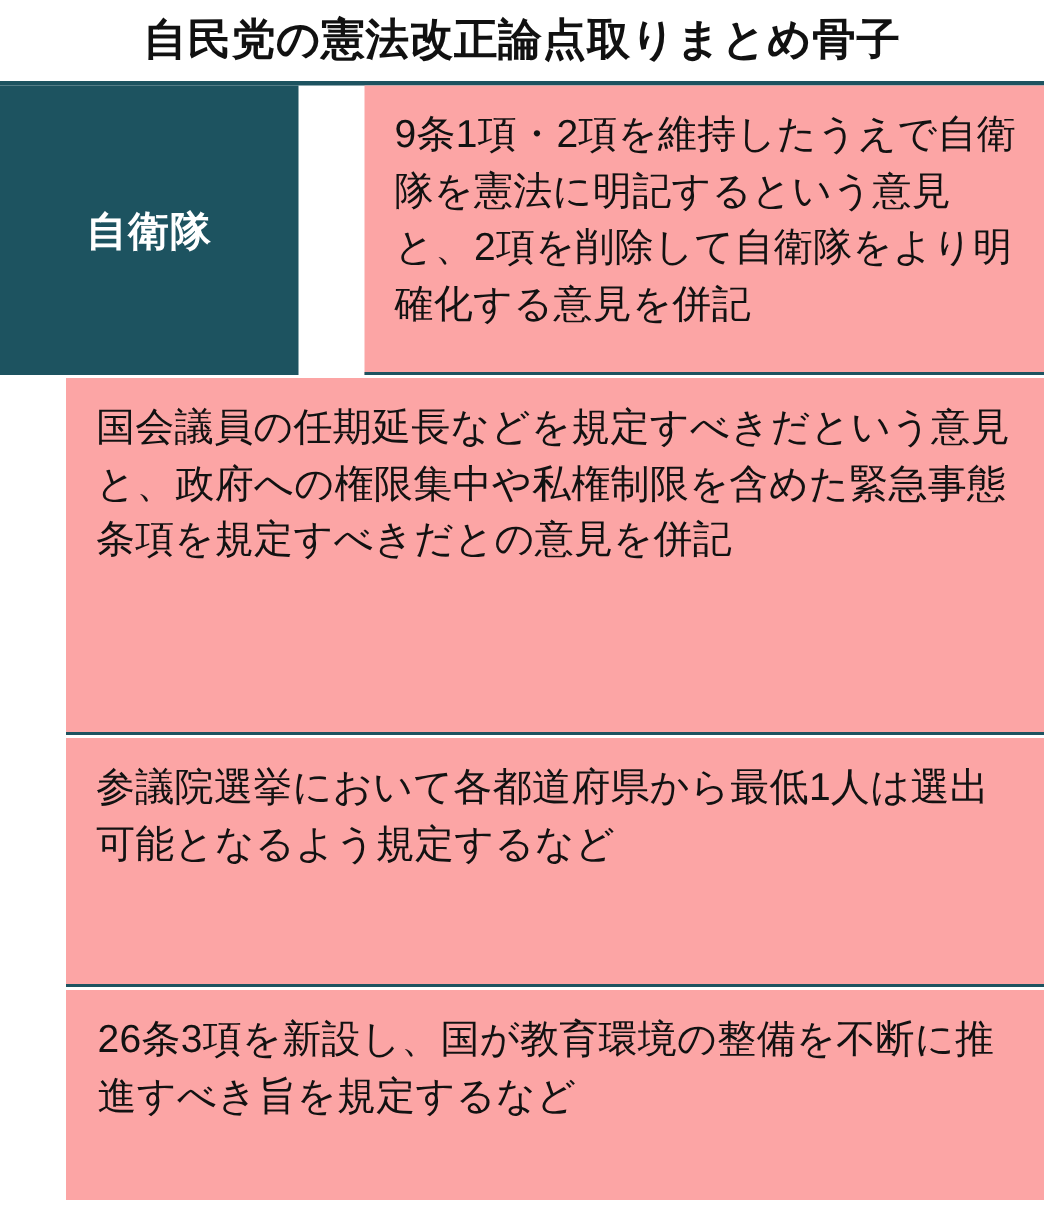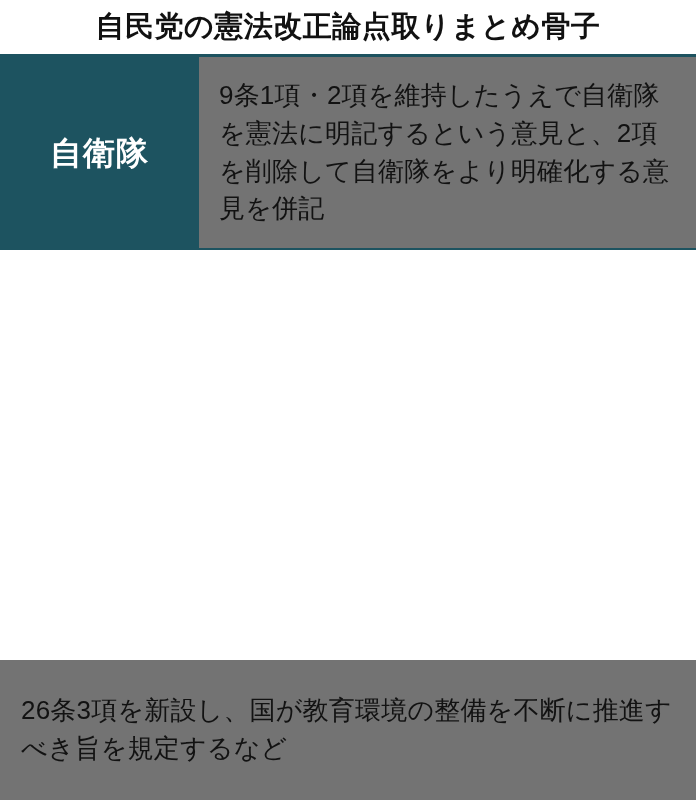--- a/index.html
+++ b/index.html
@@ -53,33 +53,33 @@
     width: 199px;
     min-width: 199px;
     background: #1d5360;
     color: #ffffff;
     display: flex;
     align-items: center;
     justify-content: center;
     box-sizing: border-box;
   }
   .label-text {
-    font-size: 32px;
+    font-size: 27px;
     font-weight: bold;
     letter-spacing: 1px;
     text-align: center;
   }
   .desc-cell {
     flex: 1;
-    background: #737373;
+    background: #fca5a5;
     box-sizing: border-box;
     border-bottom: 2px solid #1d5360;
     padding: 14px 14px 14px 20px;
     display: flex;
-    align-items: center;
+    margin-left: 44px;
   }
   .row:last-child .desc-cell {
     border-bottom: none;
     padding-left: 21px;
   }
   .desc-text {
     font-size: 26px;
     line-height: 1.45;
     color: #121212;
     letter-spacing: 0.2px;
@@ -103,23 +103,29 @@
     <div class="row r1">
       <div class="label-cell">
         <div class="label-text">自衛隊</div>
       </div>
       <div class="desc-cell">
         <div class="desc-text">9条1項・2項を維持したうえで自衛隊を憲法に明記するという意見と、2項を削除して自衛隊をより明確化する意見を併記</div>
       </div>
     </div>
 
     <div class="row r2">
+      <div class="desc-cell">
+        <div class="desc-text">国会議員の任期延長などを規定すべきだという意見と、政府への権限集中や私権制限を含めた緊急事態条項を規定すべきだとの意見を併記</div>
+      </div>
     </div>
 
     <div class="row r3">
+      <div class="desc-cell">
+        <div class="desc-text">参議院選挙において各都道府県から最低1人は選出可能となるよう規定するなど</div>
+      </div>
     </div>
 
     <div class="row r4">
       <div class="desc-cell">
         <div class="desc-text">26条3項を新設し、国が教育環境の整備を不断に推進すべき旨を規定するなど</div>
       </div>
     </div>
 
   </div>
 </div>

